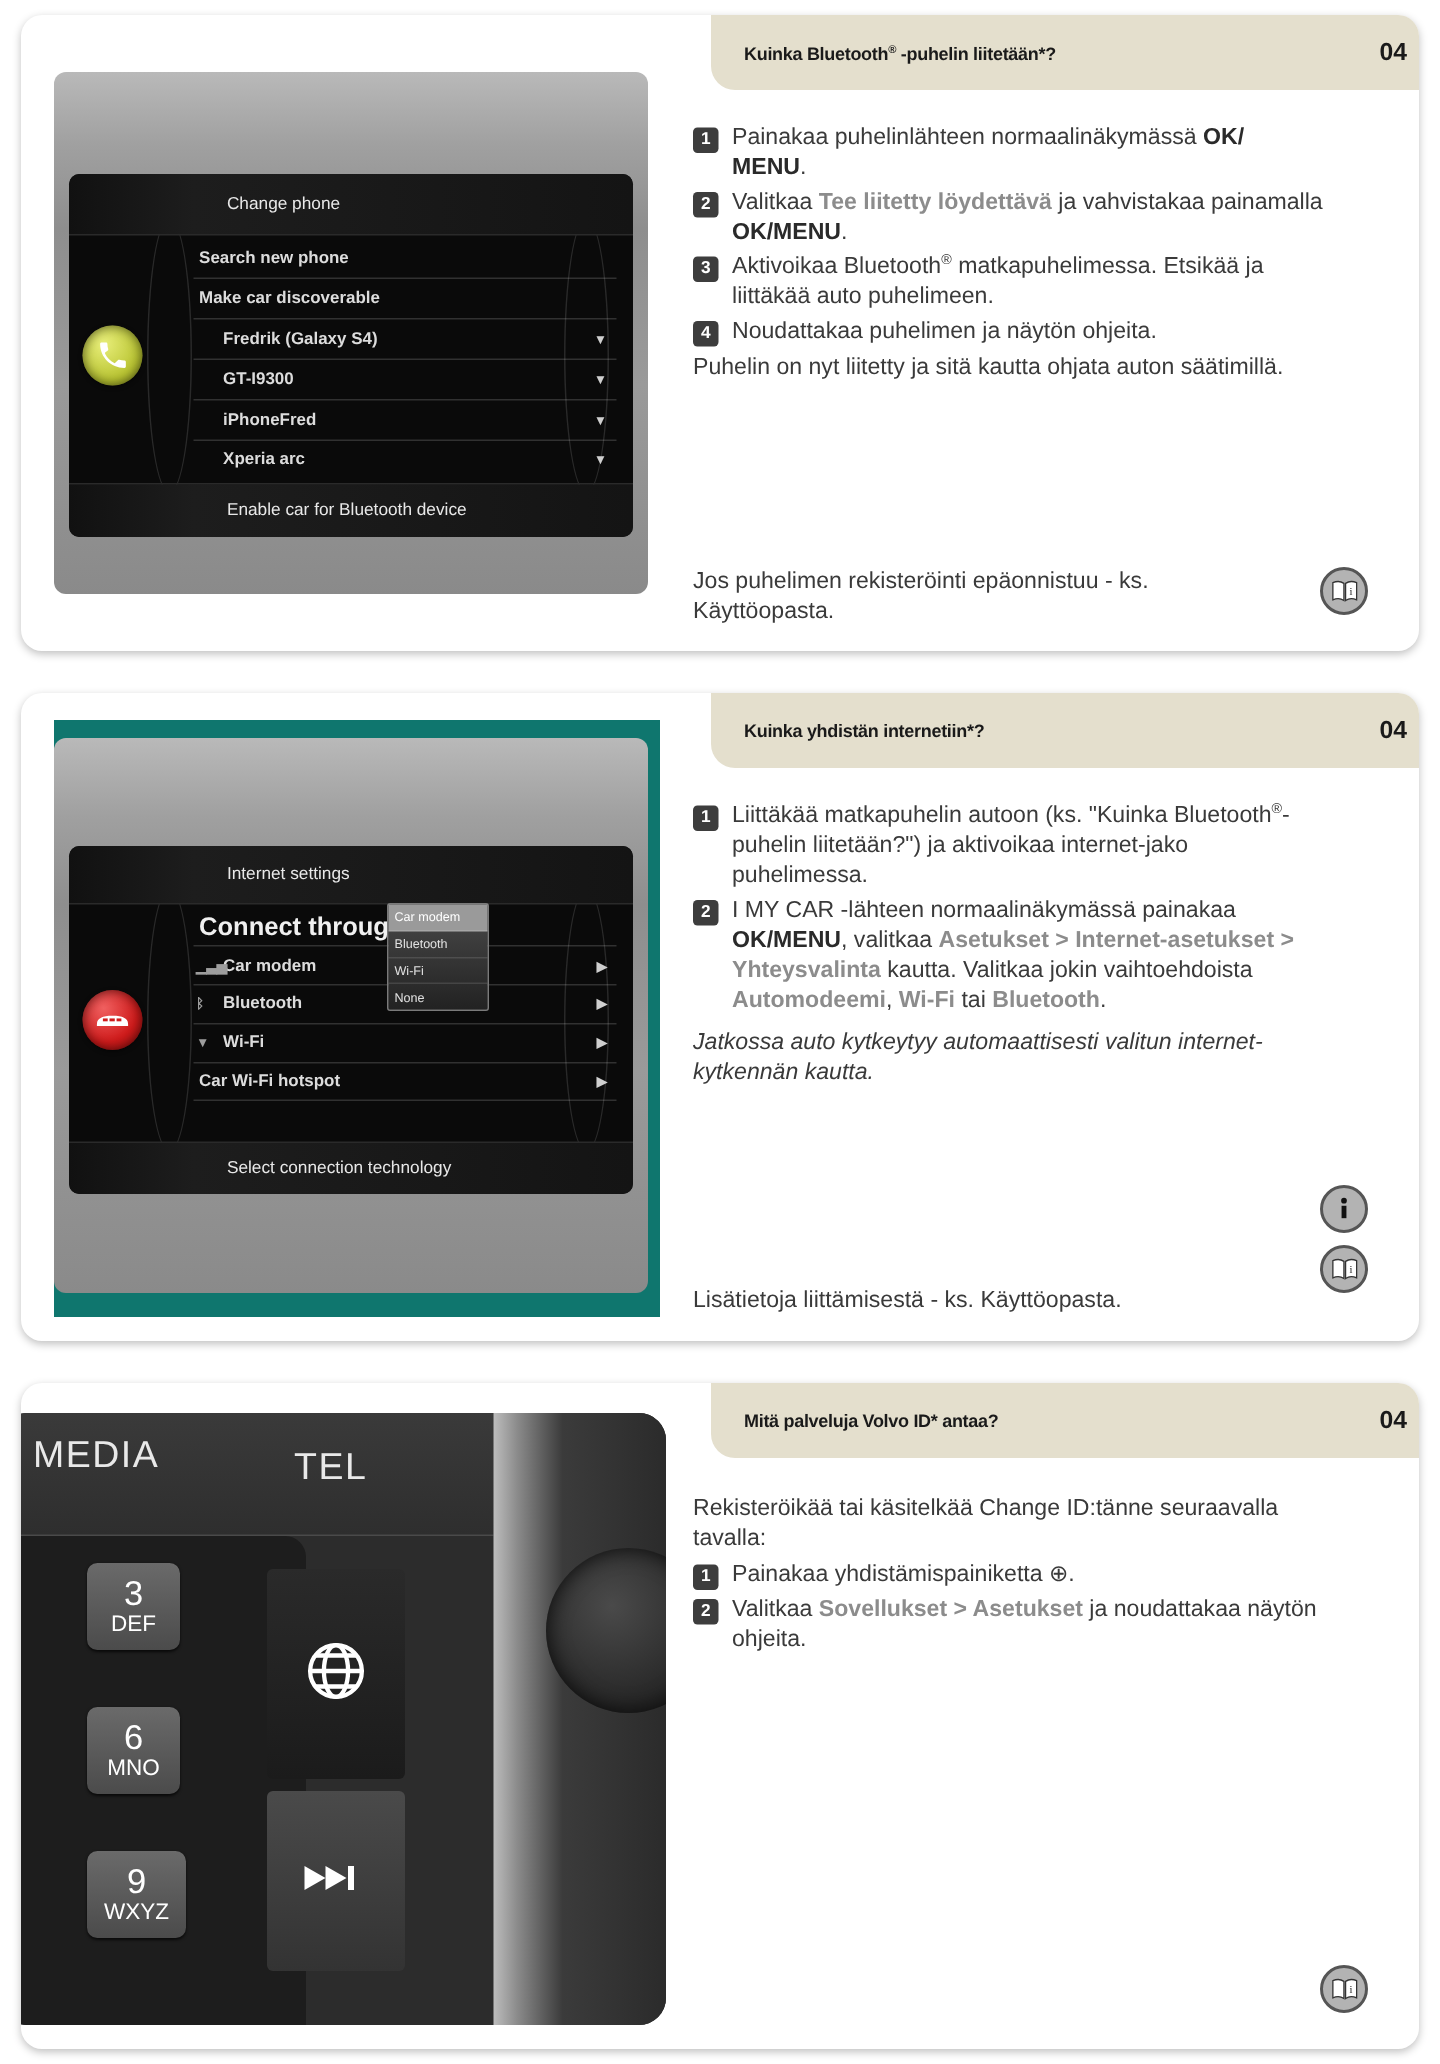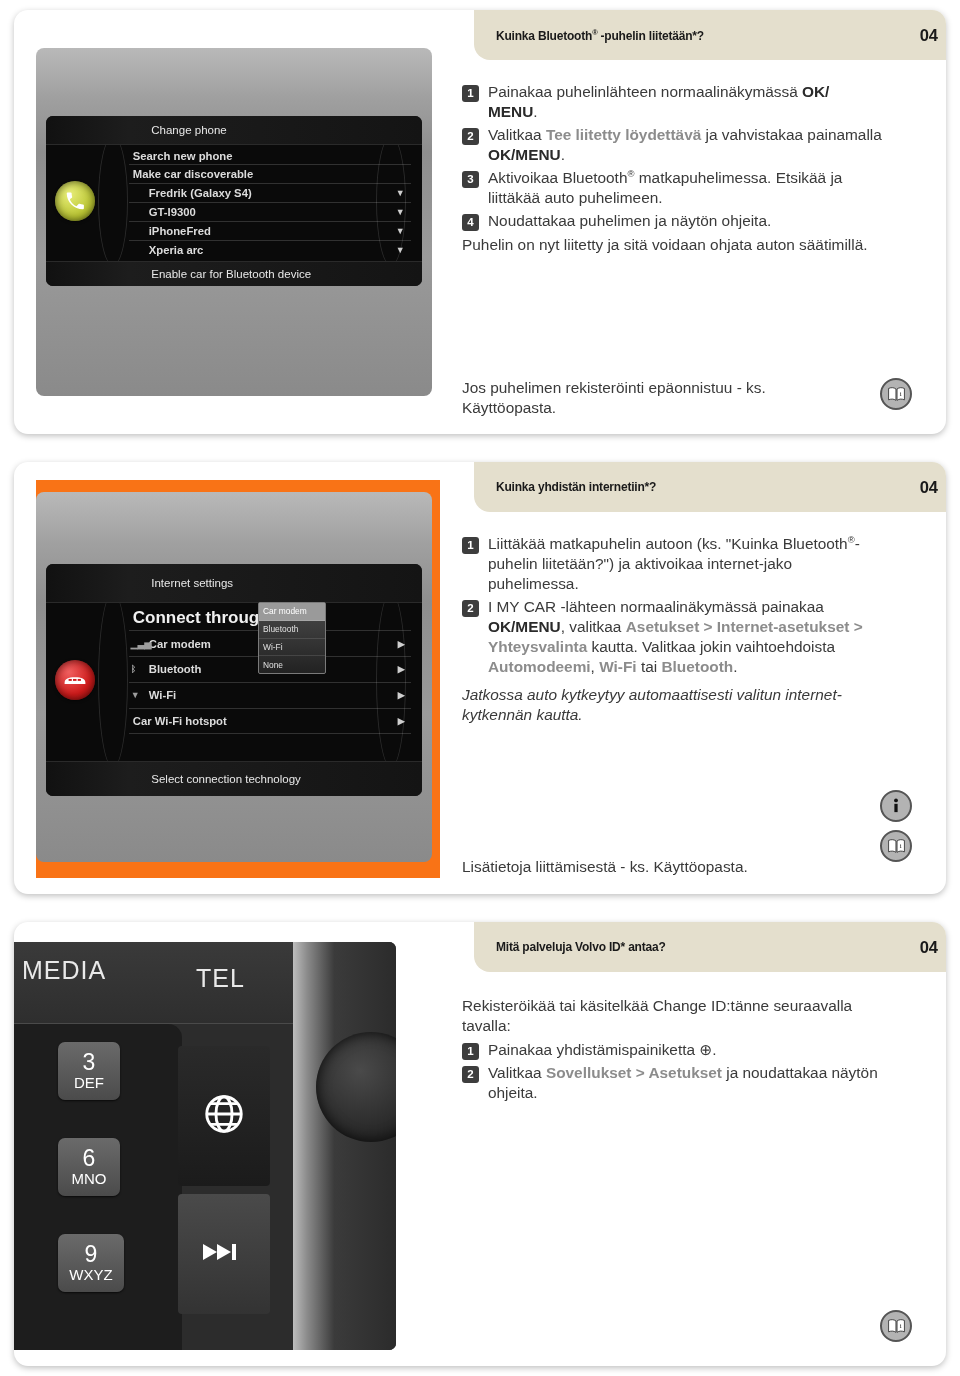--- a/index.html
+++ b/index.html
@@ -261,21 +261,21 @@
 
       <div class="hdr" style="left:460px; width:482px;">
         <span class="hdr-title">
           <span>Kuinka Bluetooth</span><span class="sup">®</span><span> -puhelin liitetään*?</span>
         </span>
         <span class="hdr-num">04</span>
       </div>
 
       <div class="photo" style="left:22px; top:22px; width:404px; height:380px; background:#fff;">
         <div class="bezel" style="left:0px; top:16px; width:396px; height:348px;">
-          <div class="screen" style="left:10px; top:68px; right:10px; height:170px;">
+          <div class="screen" style="left:10px; top:68px; right:10px; height:242px;">
             <div class="arc" style="left:52px;"></div>
             <div class="arc" style="right:16px;"></div>
             <div class="scr-title">Change phone</div>
             <div class="srcbtn green">
               <svg width="22" height="22" viewBox="0 0 24 24">
                   <path d="M6.6 10.8c1.5 3 4 5.4 7 6.9l2.3-2.3c.3-.3.7-.4 1.1-.3 1.2.4 2.4.6 3.7.6.6 0 1 .4 1 1V20c0 .6-.4 1-1 1C10.8 21 3 13.2 3 3.6c0-.6.4-1 1-1h3.3c.6 0 1 .4 1 1 0 1.3.2 2.6.6 3.7.1.4 0 .8-.3 1.1l-2 1.4z" fill="#fff"></path>
                 </svg>
             </div>
             <div class="scr-list">
               <div class="scr-row">
@@ -316,21 +316,21 @@
           <span class="step-text">Valitkaa <span class="menu">Tee liitetty löydettävä</span> ja vahvistakaa painamalla <b>OK/MENU</b>.</span>
         </div>
         <div class="step">
           <span class="badge">3</span>
           <span class="step-text">Aktivoikaa Bluetooth<span class="sup">®</span> matkapuhelimessa. Etsikää ja liittäkää auto puhelimeen.</span>
         </div>
         <div class="step">
           <span class="badge">4</span>
           <span class="step-text">Noudattakaa puhelimen ja näytön ohjeita.</span>
         </div>
-        <div class="para" style="margin-top:4px;">Puhelin on nyt liitetty ja sitä voidaan ohjata auton säätimillä.</div>
+        <div class="para" style="margin-top:4px;">Puhelin on nyt liitetty ja sitä kautta ohjata auton säätimillä.</div>
       </div>
 
       <div class="footnote" style="left:448px; top:368px; width:400px;">Jos puhelimen rekisteröinti epäonnistuu - ks. Käyttöopasta.</div>
 
       <div class="icon-circ" style="left:866px; top:368px;">
         <svg width="19" height="16" viewBox="0 0 24 20">
           <path d="M2 3c3.2-1.4 6.5-1.4 9.3.6V18c-2.8-2-6.1-2-9.3-.6V3z" fill="#fff" stroke="#333" stroke-width="1.1"></path>
           <path d="M22 3c-3.2-1.4-6.5-1.4-9.3.6V18c2.8-2 6.1-2 9.3-.6V3z" fill="#fff" stroke="#333" stroke-width="1.1"></path>
           <text x="17.3" y="13" font-size="9" font-family="Liberation Serif, serif" fill="#222" text-anchor="middle">i</text>
         </svg>
@@ -340,21 +340,21 @@
   </div>
 
   <div class="card" style="left:14px; top:462px; width:932px; height:432px;">
     <div class="card-inner">
 
       <div class="hdr" style="left:460px; width:482px;">
         <span class="hdr-title">Kuinka yhdistän internetiin*?</span>
         <span class="hdr-num">04</span>
       </div>
 
-      <div class="photo" style="left:22px; top:18px; width:404px; height:398px; background:#f97316;">
+      <div class="photo" style="left:22px; top:18px; width:404px; height:398px; background:#0f766e;">
         <div class="bezel" style="left:0px; top:12px; width:396px; height:370px;">
           <div class="screen" style="left:10px; top:72px; right:10px; height:232px;">
             <div class="arc" style="left:52px;"></div>
             <div class="arc" style="right:16px;"></div>
             <div class="scr-title">Internet settings</div>
             <div class="srcbtn red">
               <svg width="24" height="14" viewBox="0 0 30 15">
                 <path d="M2 11c0-3 1.5-4.5 3.5-5.4C7.6 4.5 10.5 4 15 4s7.4.5 9.5 1.6C26.5 6.5 28 8 28 11v1.5H2V11z" fill="#fff"></path>
                 <rect x="7" y="6.2" width="4" height="2.4" fill="#cf1b1b"></rect>
                 <rect x="12.5" y="6.2" width="4.4" height="2.4" fill="#cf1b1b"></rect>
@@ -431,21 +431,21 @@
   </div>
 
   <div class="card" style="left:14px; top:922px; width:932px; height:444px;">
     <div class="card-inner">
 
       <div class="hdr" style="left:460px; width:482px;">
         <span class="hdr-title">Mitä palveluja Volvo ID* antaa?</span>
         <span class="hdr-num">04</span>
       </div>
 
-      <div class="photo" style="left:-14px; top:20px; width:396px; height:408px; border-radius:7px;">
+      <div class="photo" style="left:-14px; top:20px; width:444px; height:408px; border-radius:18px;">
         <div class="kp">
           <div class="kp-top"></div>
           <div class="kp-lbl" style="left:22px; top:14px;">MEDIA</div>
           <div class="kp-lbl" style="left:196px; top:22px;">TEL</div>
 
           <div class="kp-pad"></div>
 
           <div class="kp-key" style="left:58px; top:100px;">
             <span class="num">3</span>
             <span class="ltr">DEF</span>

